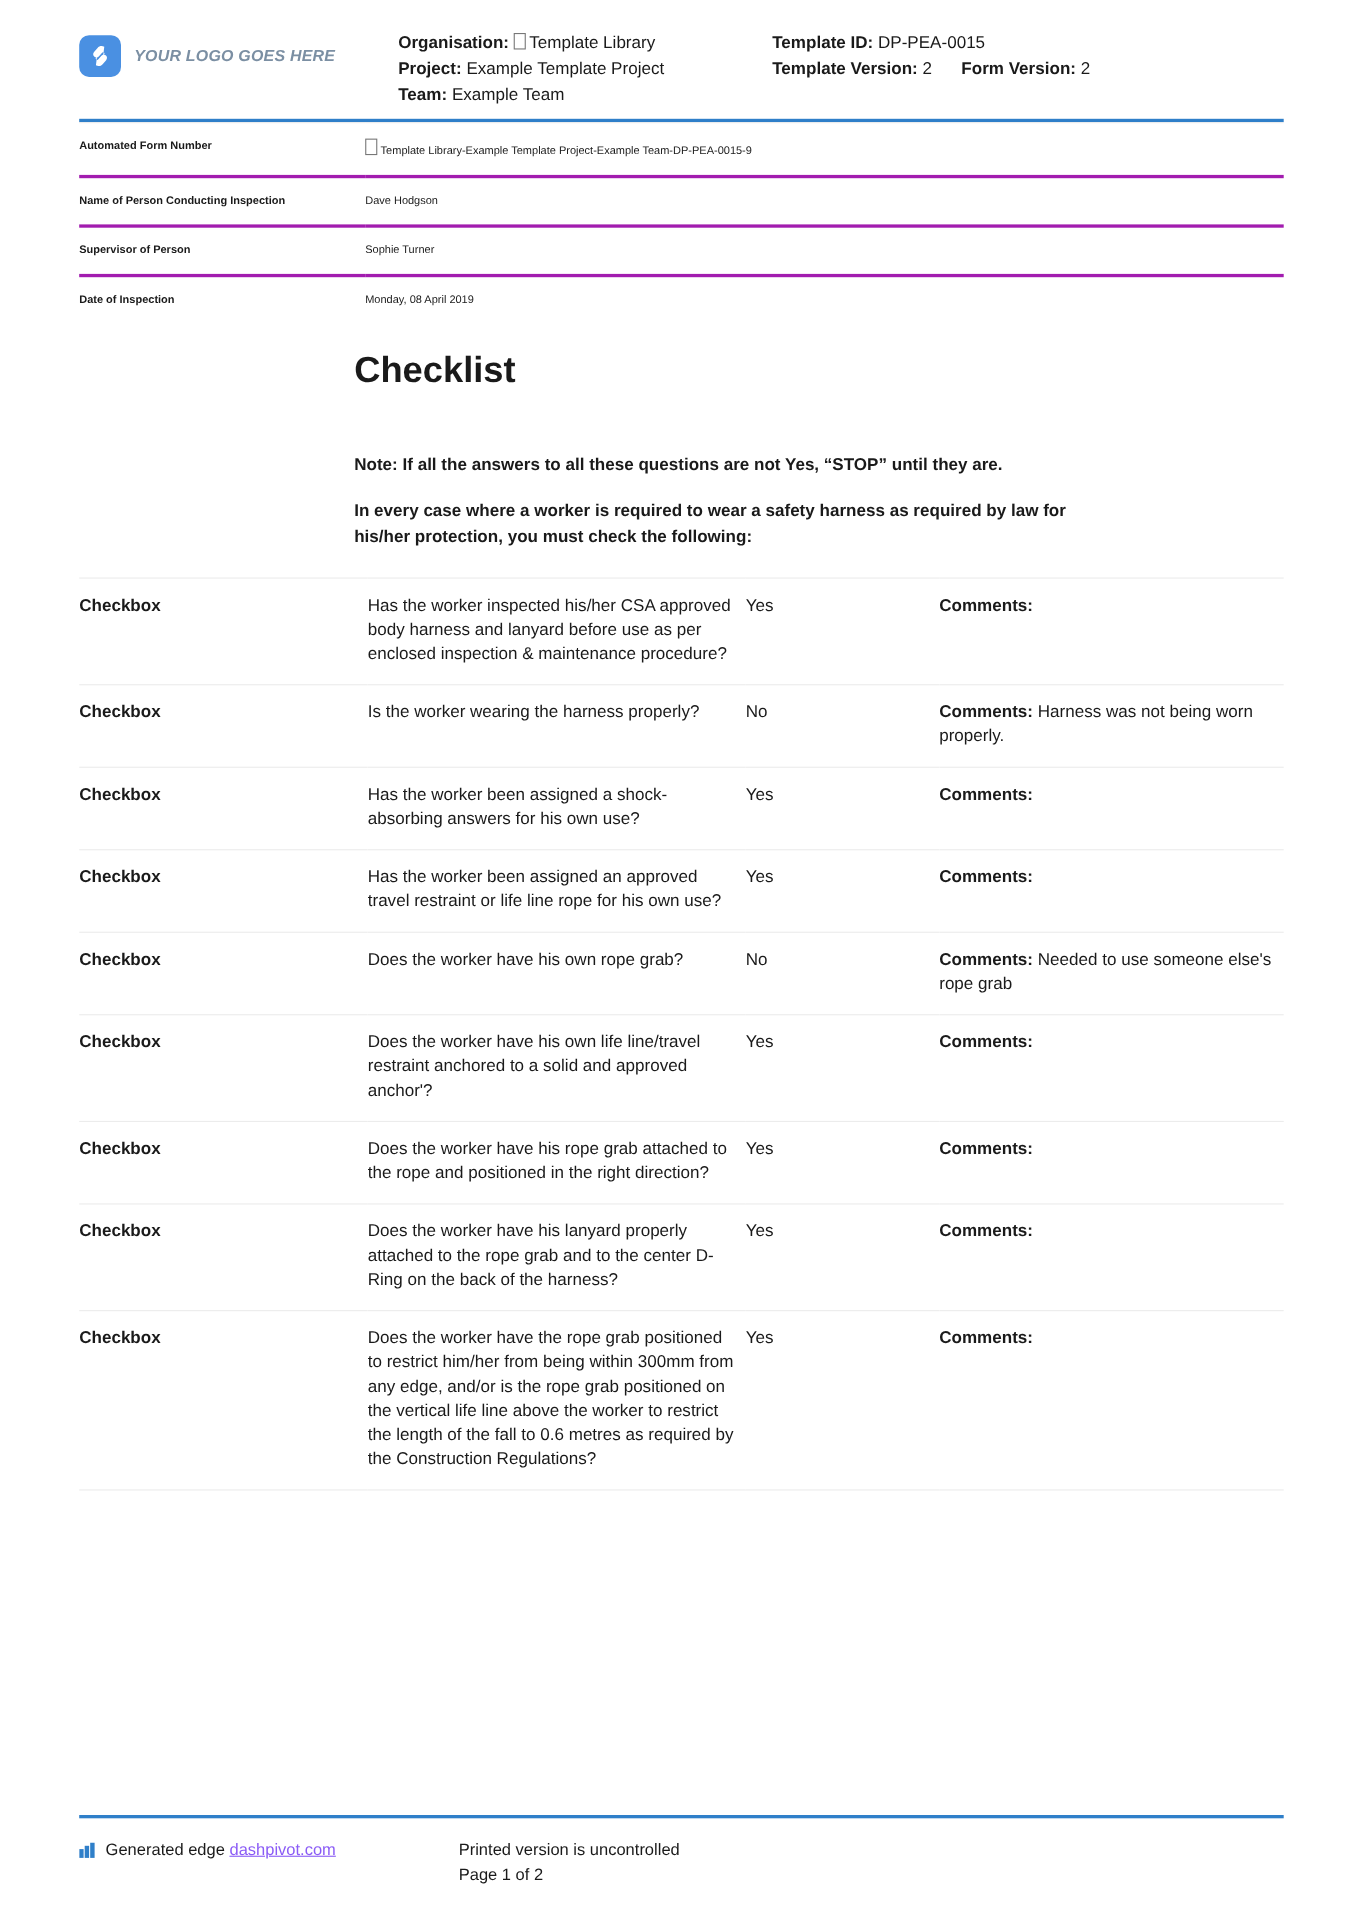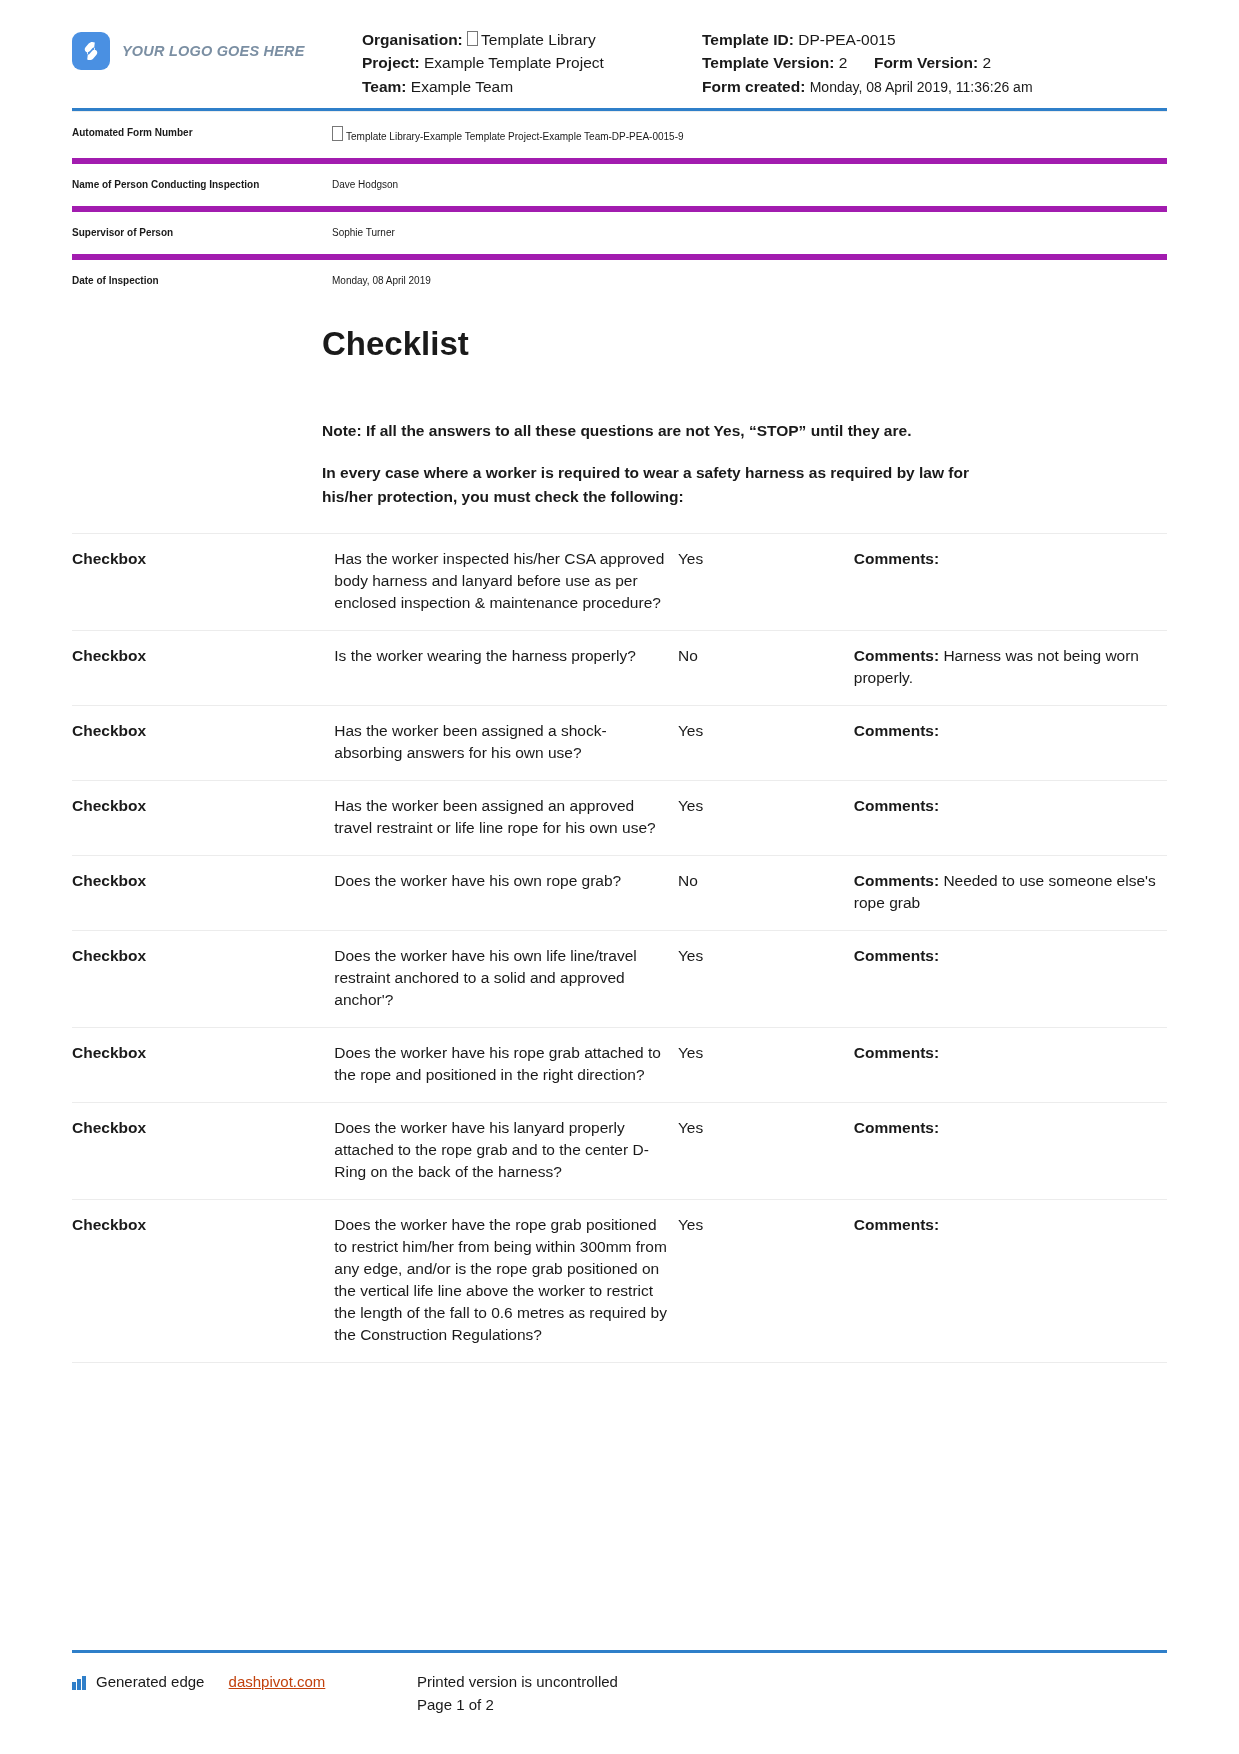--- a/index.html
+++ b/index.html
@@ -80,21 +80,21 @@
     padding: 26px 72px 18px 72px;
     letter-spacing: -0.3px;
   }
 
   
   .info-table {
     margin: 0 72px;
     border-collapse: collapse;
     width: calc(100% - 144px);
   }
-  .info-table tr { border-top: 6px solid #a21caf; }
+  .info-table tr { border-top: 3px solid #a21caf; }
   .info-table tr:first-child { border-top: 1px solid #ececec; }
   .info-table td {
     padding: 14px 0 14px 0;
     vertical-align: top;
     font-size: 10px;
     line-height: 1.42;
   }
   .info-label {
     width: 250px;
     font-weight: bold;
@@ -162,23 +162,22 @@
   .f-col-1 { flex: 0 0 345px; display: flex; align-items: flex-start; }
   .f-col-2 { flex: 0 0 340px; }
   .f-col-3 { flex: 1 1 auto; }
   .bars-icon {
     display: inline-block;
     margin-right: 8px;
     margin-top: 3px;
     flex: 0 0 auto;
   }
   .link-blue {
-    color: #c2410c;
+    color: #8b5cf6;
     text-decoration: underline;
-    margin-left: 20px;
   }
   .boxglyph {
     display: inline-block;
     width: 9px;
     height: 13px;
     border: 1px solid #777;
     margin-right: 3px;
     vertical-align: -1px;
   }
 </style>
@@ -218,24 +217,20 @@
       <div class="meta-line">
         <span class="meta-label">Template ID:</span>
         <span class="meta-val">DP-PEA-0015</span>
       </div>
       <div class="meta-line">
         <span class="meta-label">Template Version:</span>
         <span class="meta-val">2</span>
         <span class="meta-gap"></span>
         <span class="meta-label">Form Version:</span>
         <span class="meta-val">2</span>
-      </div>
-      <div class="meta-line">
-        <span class="meta-label">Form created:</span>
-        <span class="meta-val meta-small">Monday, 08 April 2019, 11:36:26 am</span>
       </div>
     </div>
   </div>
 
   <div class="hr-blue"></div>
 
 
   <table class="info-table">
     <tbody>
       <tr>

